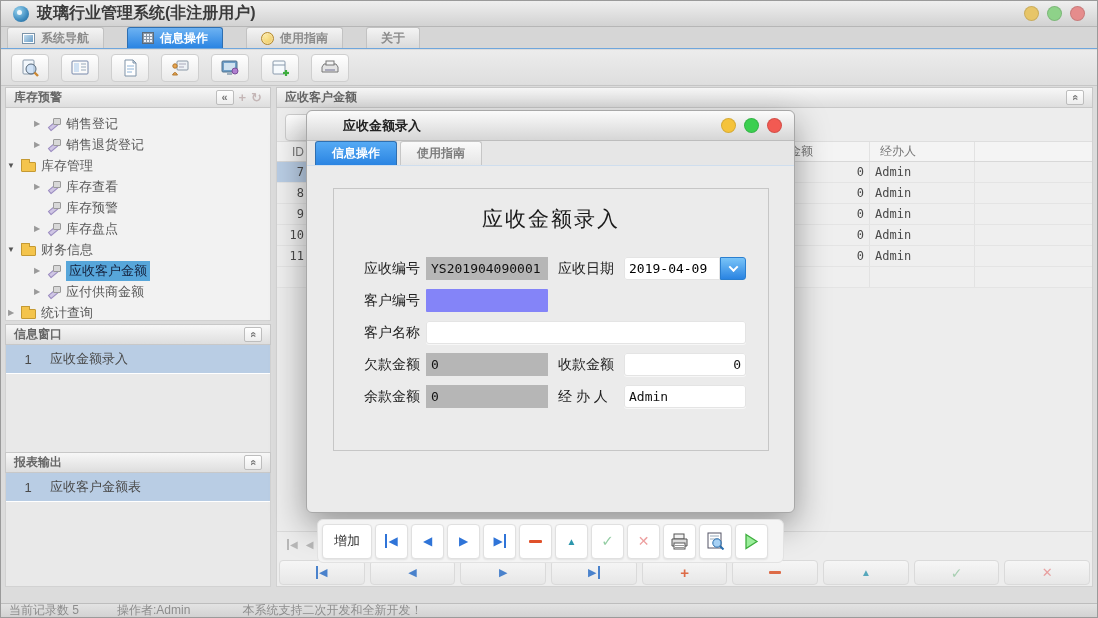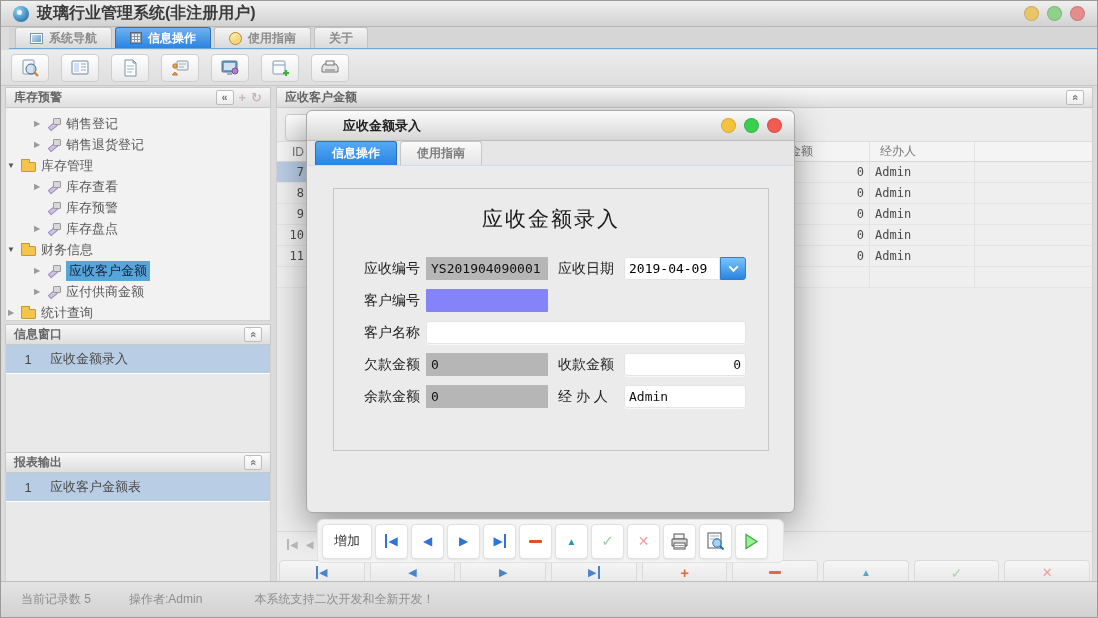--- a/index.html
+++ b/index.html
@@ -24,22 +24,22 @@
   .traffic-set { margin-left:auto; display:flex; gap:8px; }
   .traffic { width:15px; height:15px; border-radius:50%; border:1px solid rgba(0,0,0,.12); }
   .t-yellow { background:var(--main-traffic-yellow,#e7c568); }
   .t-green  { background:var(--main-traffic-green,#8ed289); }
   .t-red    { background:var(--main-traffic-red,#e58c8c); }
   .dlg .t-yellow { background:var(--traffic-yellow,#f5c33b); }
   .dlg .t-green  { background:var(--traffic-green,#3bcf50); }
   .dlg .t-red    { background:var(--traffic-red,#f25a52); }
 
   
-  .main-tabs { position:absolute; top:26px; left:8px; right:0; height:22px; background:#d6d6d6;
-    display:flex; align-items:flex-end; padding-left:6px; border-bottom:1px solid #6fa6dc; }
+  .main-tabs { position:absolute; top:26px; left:0; right:0; height:22px; background:#d6d6d6;
+    display:flex; align-items:flex-end; padding-left:6px; border-bottom:1px solid #6fa6dc;gap:20px; }
   .mtab { height:21px; display:flex; align-items:center; gap:6px; padding:0 14px; margin-right:3px;
     background:linear-gradient(#f4f4f4,#dadada); border:1px solid #c2c2c2; border-bottom:none;
     border-radius:3px 3px 0 0; color:#8b8b8b; font-weight:bold; cursor:default; }
   .mtab.active { background:linear-gradient(#6db2f2,var(--accent-blue,#2f7fd6));
     color:#fff; border-color:#2f6fb0; }
   .ti-nav { width:13px; height:11px; border:1px solid #7b93a8;
     background:linear-gradient(135deg,#cfe4f2 0%,#5e95c2 100%); box-shadow:inset 0 0 0 1px #fff; }
   .ti-grid { width:12px; height:12px; border:1px solid #5a6a7a; background:#eef2f8;
     background-image:linear-gradient(#8a98a8 1px,transparent 1px),linear-gradient(90deg,#8a98a8 1px,transparent 1px);
     background-size:3px 3px; }
@@ -141,23 +141,23 @@
   .nv.prev::before { content:"\25C0"; }
   .nv.next::before { content:"\25B6"; }
   .nv.last { border-right:2px solid #4a82cc; padding-right:1px; } .nv.last::before { content:"\25B6"; }
   .g-plus { color:#dd6b47; font-weight:bold; font-size:15px; } .g-plus::before { content:"+"; }
   .g-minus { width:12px; height:3px; background:#dd6b47; border-radius:1px; }
   .g-up { color:#57a8bc; font-size:10px; } .g-up::before { content:"\25B2"; }
   .g-check { color:#a8cfb2; font-weight:bold; font-size:14px; } .g-check::before { content:"\2713"; }
   .g-cross { color:#e8a0a0; font-weight:bold; font-size:13px; } .g-cross::before { content:"\2715"; }
 
   
-  .statusbar { position:absolute; left:0; right:0; bottom:0; height:36px;
+  .statusbar { position:absolute; left:0; right:0; bottom:0; height:14px;
     background:linear-gradient(#e3e3e3,#d2d2d2); border-top:1px solid #bdbdbd;
-    display:flex; align-items:center; padding:0 20px; color:#8d8d8d; font-size:12px; }
+    display:flex; align-items:center; padding:0 8px; color:#8d8d8d; font-size:12px; }
   .st-op { margin-left:38px; } .st-msg { margin-left:52px; }
 
   
   .dlg { position:absolute; left:305px; top:109px; width:489px; height:403px; z-index:10;
     background:#ebebeb; border:1px solid #a8a8a8; border-radius:6px;
     box-shadow:0 12px 34px rgba(0,0,0,.38); }
   .dlg-titlebar { height:30px; background:linear-gradient(#fbfbfb,#d6d6d6);
     border-bottom:1px solid #bdbdbd; border-radius:6px 6px 0 0;
     display:flex; align-items:center; padding:0 12px; }
   .dlg-title { font-weight:bold; font-size:13px; color:#222; margin-left:24px; }

